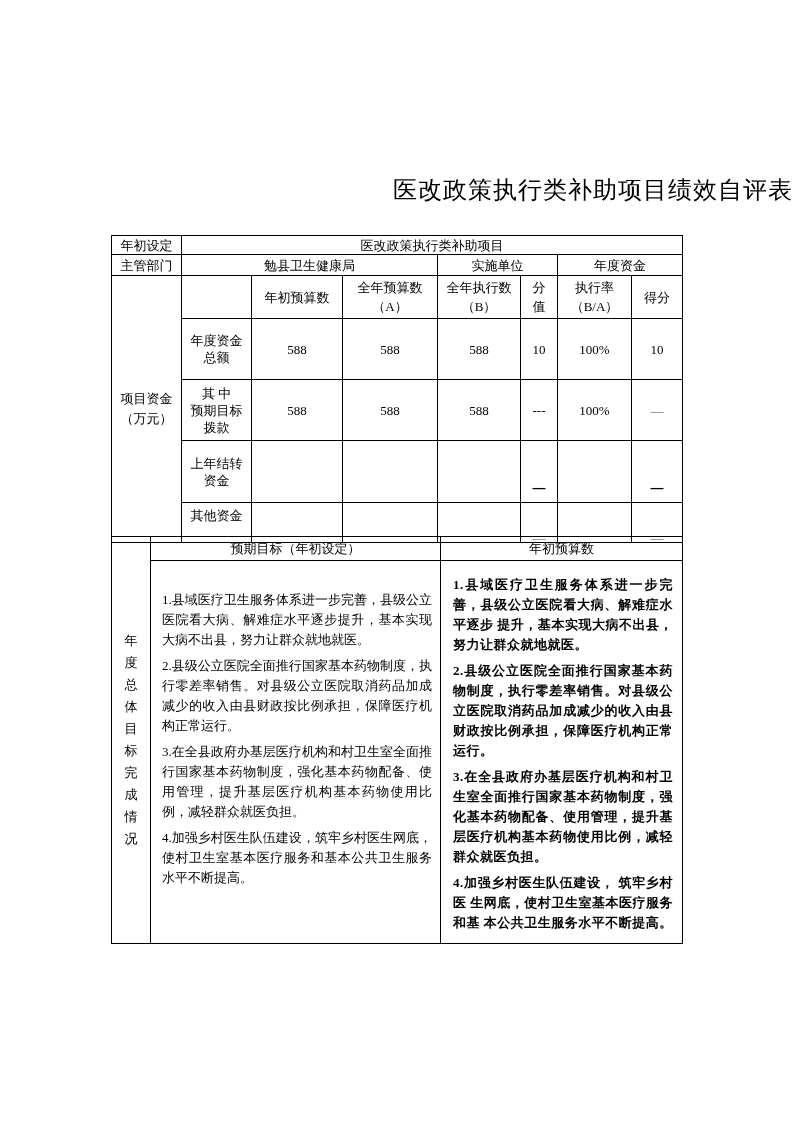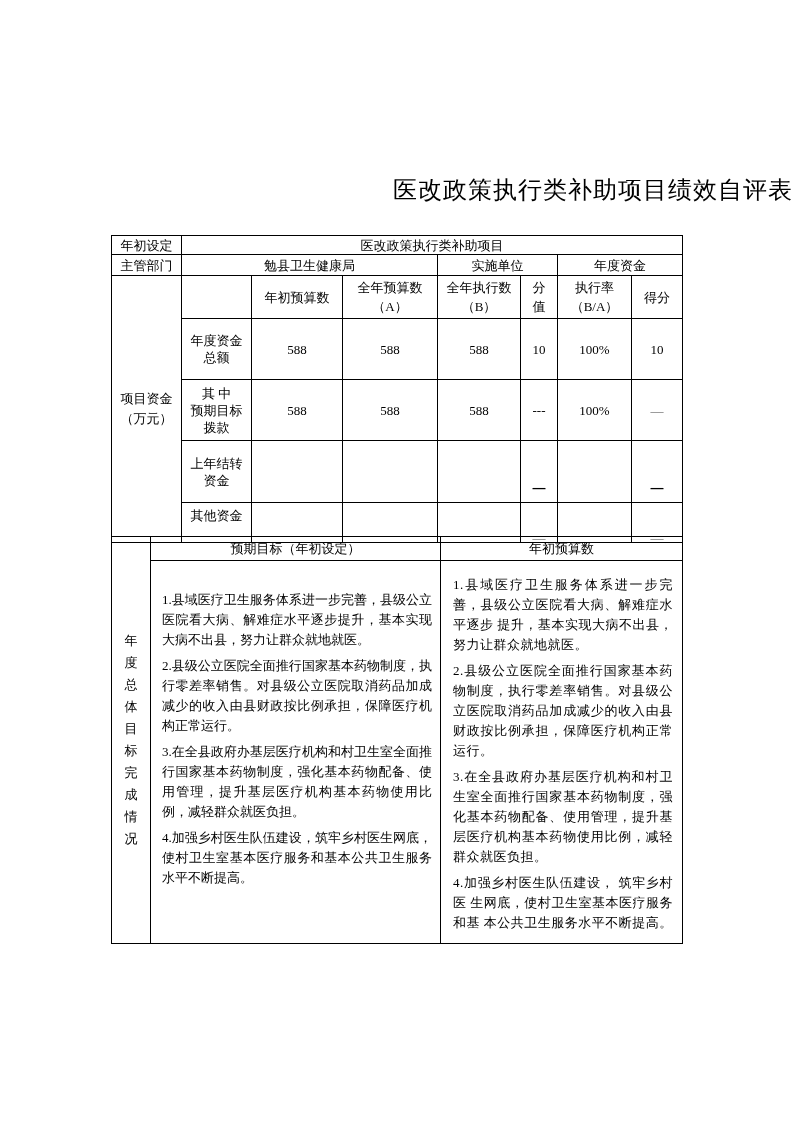--- a/index.html
+++ b/index.html
@@ -41,21 +41,21 @@
   .vtext{
     width:15px;margin:0 auto;
     white-space:normal;word-break:break-all;
     line-height:22px;font-size:13px;text-align:center;
   }
   .goal-cell{
     vertical-align:top;text-align:justify;text-align-last:left;
     white-space:normal;
   }
   .goal-left{padding:29px 8px 20px 11px;margin-top:20px;}
-  .goal-right{padding:14px 9px 4px 12px;letter-spacing:0.5px;}
+  .goal-right{padding:14px 9px 4px 12px;letter-spacing:0.5px;font-weight:bold;}
   .para{margin:0 0 6px 0;line-height:20px;}
 </style>
 </head>
 <body>
 
 <div class="page">
 
   <div class="title">医改政策执行类补助项目绩效自评表</div>
 
   <table id="t1">

